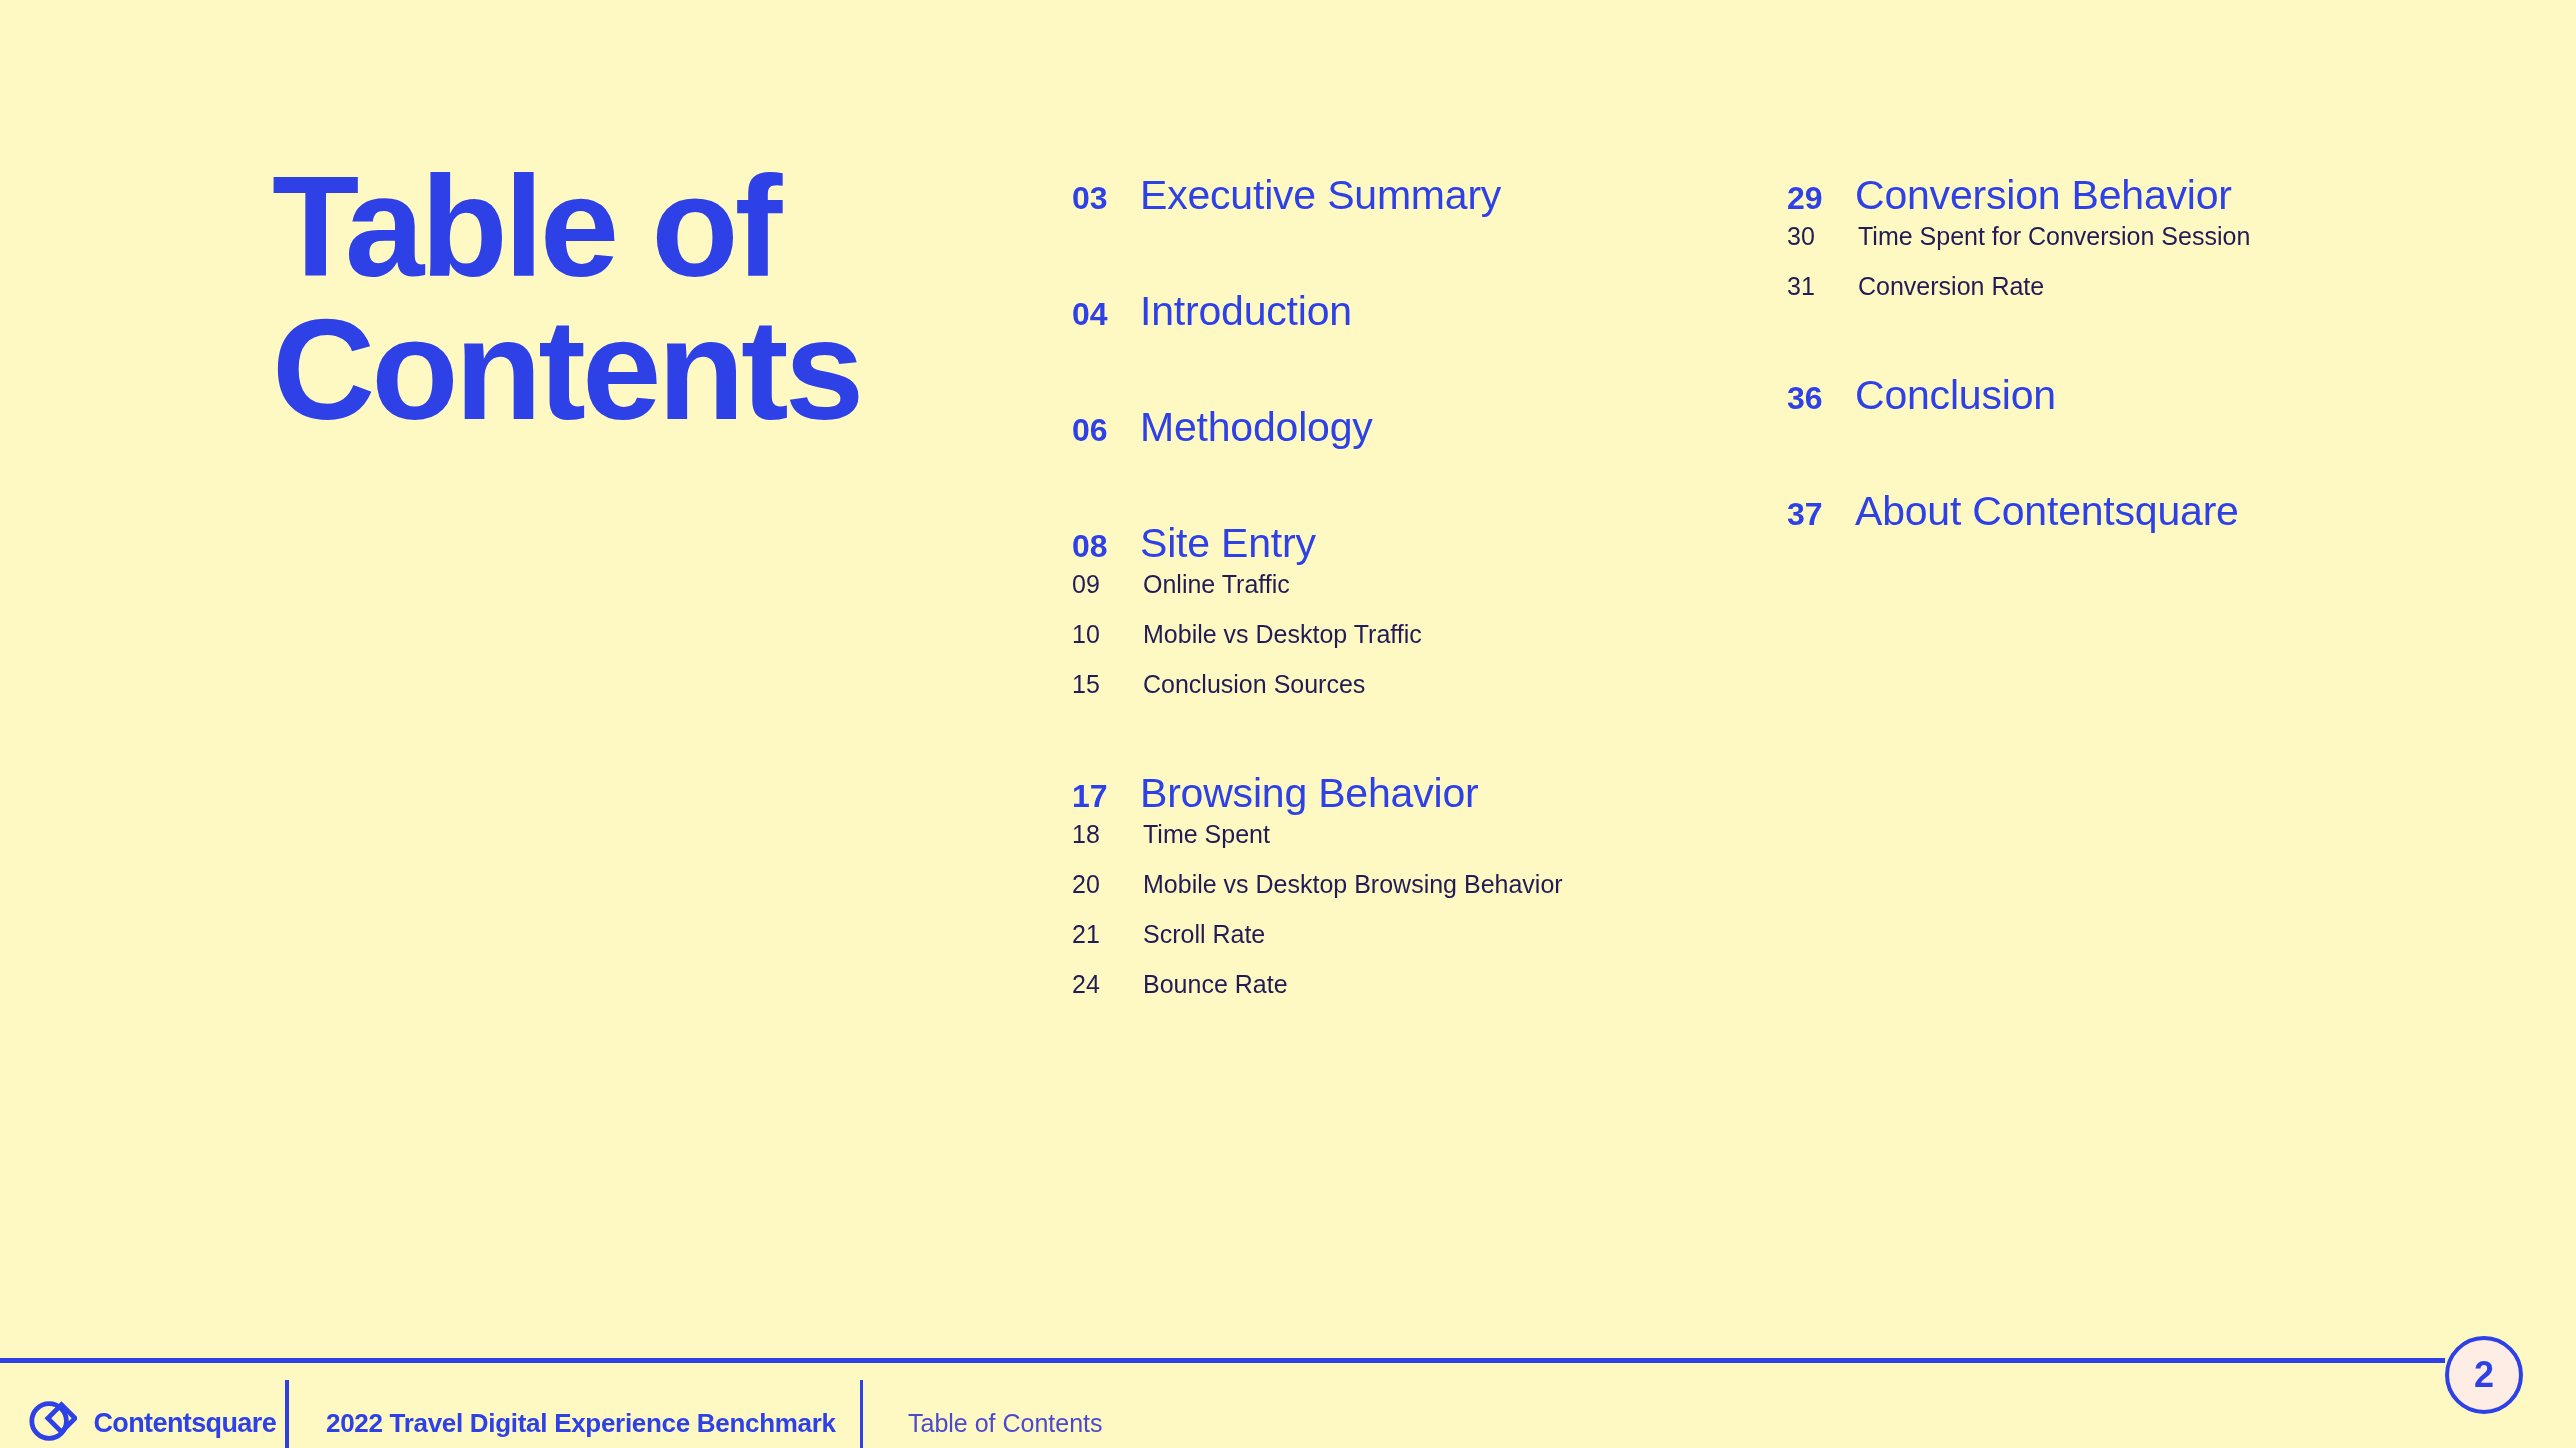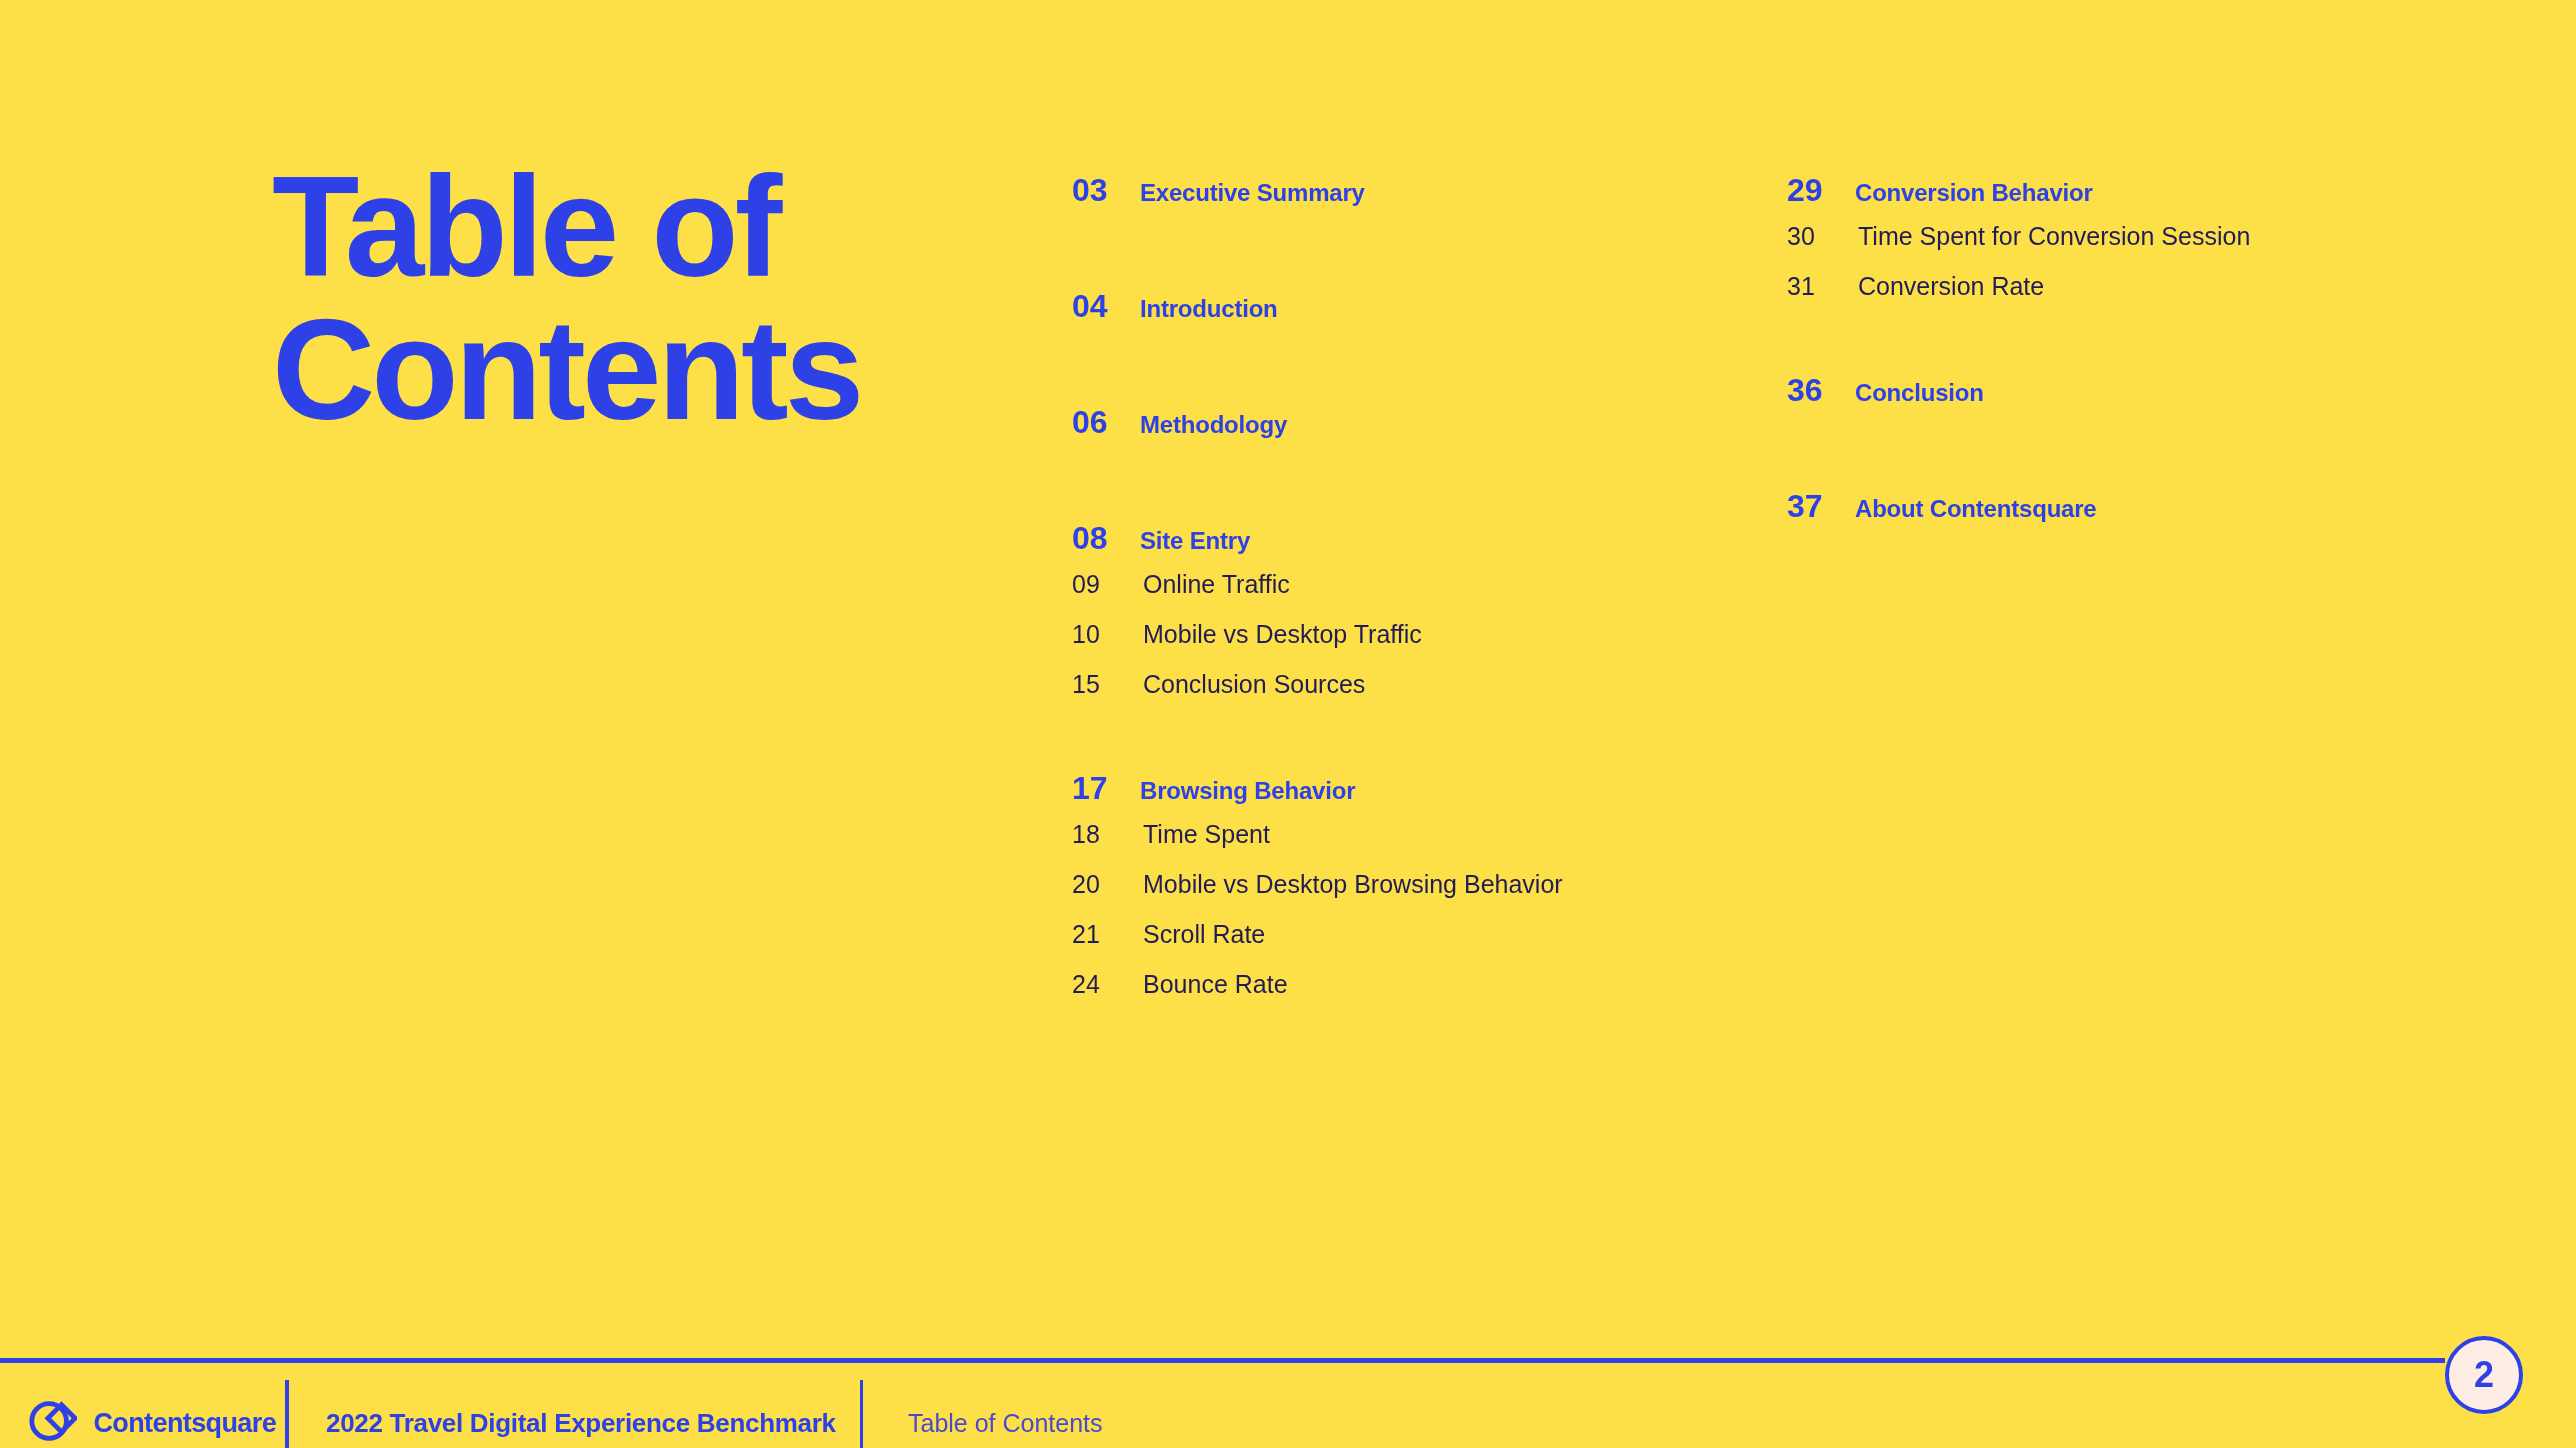--- a/index.html
+++ b/index.html
@@ -5,21 +5,21 @@
   * { margin:0; padding:0; box-sizing:border-box; }
   html, body {
     width:2576px; height:1449px;
     background:#FDEDE4;
     font-family:"Liberation Sans", sans-serif;
     overflow:hidden;
   }
   .slide {
     position:relative;
     width:2576px; height:1449px;
-    background:#fde047;
+    background:#fef9c3;
   }
 
   
   .title-block {
     position:absolute;
     left:272px;
     top:155px;
     width:773px;
   }
   .title-line {
@@ -54,22 +54,22 @@
   }
   .row-major .num {
     width:68px;
     flex:0 0 68px;
     font-size:32px;
     font-weight:700;
     color:#2D41E7;
     letter-spacing:0px;
   }
   .row-major .label {
-    font-size:24px;
-    font-weight:700;
+    font-size:41px;
+    font-weight:400;
     color:#2D41E7;
     letter-spacing:-0.2px;
     white-space:nowrap;
   }
   .row-major.tight { height:54px; }
 
   .row-sub {
     display:flex;
     align-items:baseline;
     height:50px;

